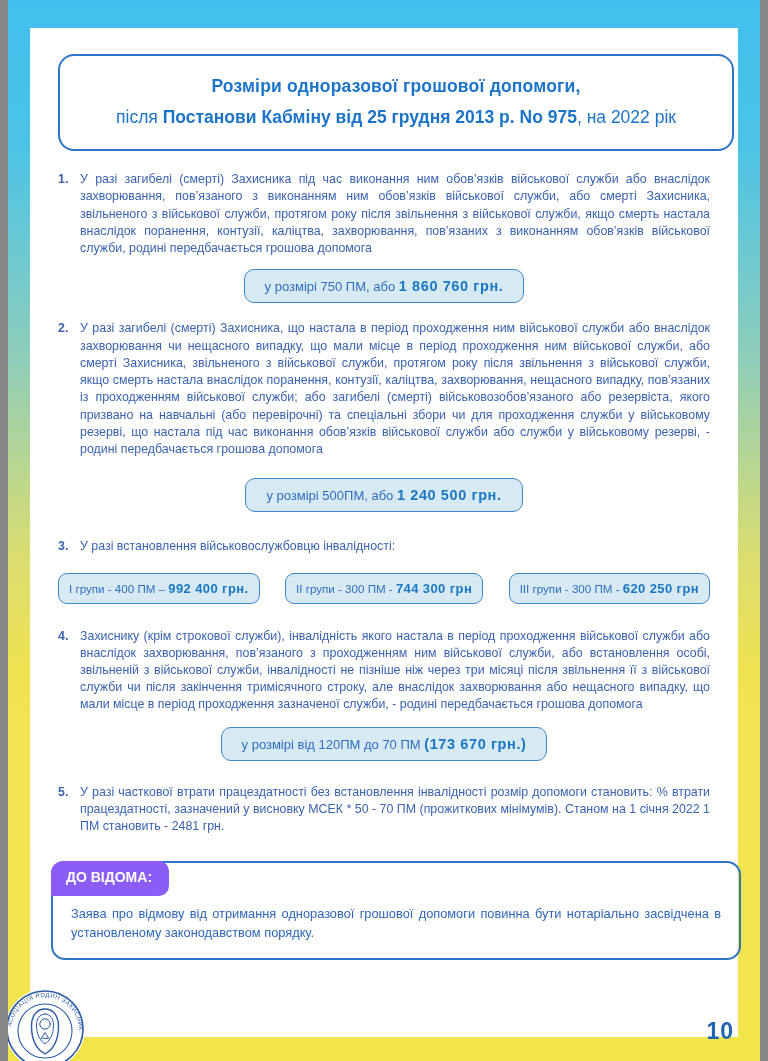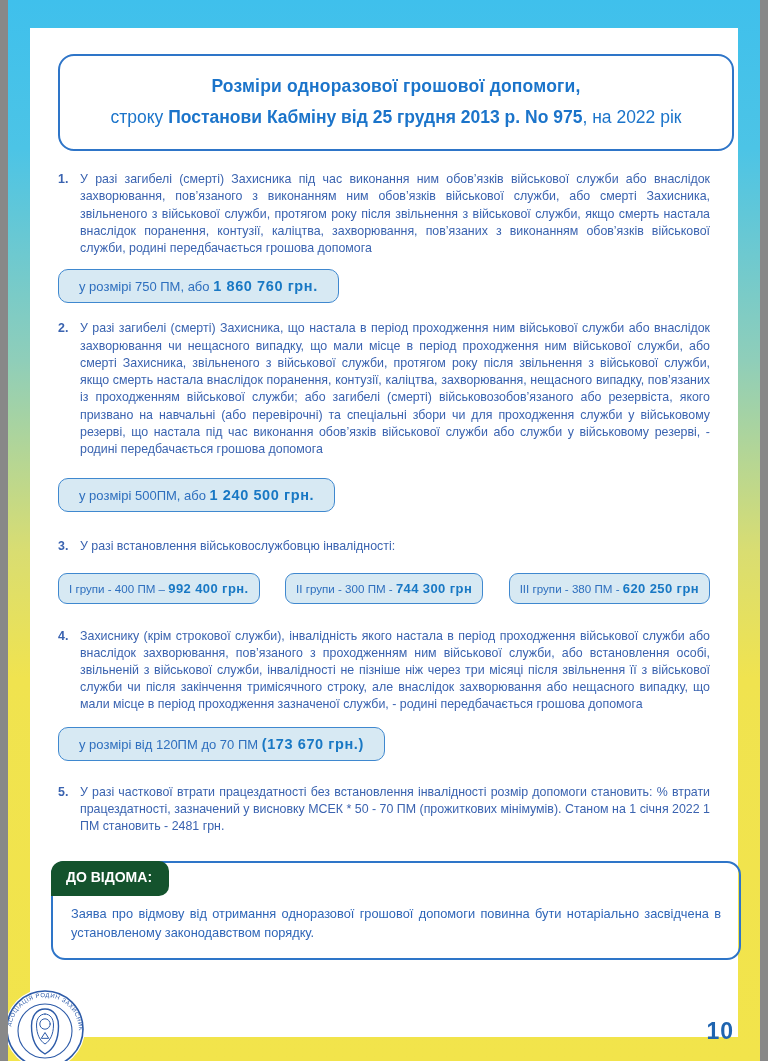--- a/index.html
+++ b/index.html
@@ -51,21 +51,21 @@
   .item .num { font-weight:700; min-width:15px; }
   .item .txt { text-align:justify; flex:1; }
 
   .i1 { margin-top:20px; }
   .i2 { margin-top:17px; }
   .i3 { margin-top:26px; }
   .i4 { margin-top:24px; }
   .i5 { margin-top:23px; }
 
   
-  .pill-row { }
+  .pill-row { text-align:center; }
   .pill {
     display:inline-block;
     background:#d7e9f3;
     border:1.5px solid #3f88cf;
     border-radius:10px;
     padding:8px 20px;
     color:#2e6fbe;
     font-size:13px;
     white-space:nowrap;
   }
@@ -99,21 +99,21 @@
     border:2px solid #2e75c8;
     border-radius:14px;
     padding:42px 18px 14px 18px;
     color:#2f66b8;
     font-size:12.8px;
     line-height:1.42;
   }
   .notice-tab {
     position:absolute;
     top:-2px; left:-2px;
-    background:#14532d;
+    background:#8b5cf6;
     color:#ffffff;
     font-weight:700;
     font-size:14px;
     padding:7px 17px 8px 15px;
     border-radius:12px 10px 10px 0;
   }
   .notice p { text-align:justify; margin-bottom:12px; }
   .notice p:last-child { margin-bottom:2px; }
 
   
@@ -133,21 +133,21 @@
 </style>
 </head>
 <body>
 
 <div class="page">
   <div class="sheet">
     <div class="content">
 
       <div class="title-box">
         <div class="title-line1">Розміри одноразової грошової допомоги,</div>
-        <div class="title-line2"><span>строку </span><b>Постанови Кабміну від 25 грудня 2013 р.  No 975</b><span>, на 2022 рік</span></div>
+        <div class="title-line2"><span>після </span><b>Постанови Кабміну від 25 грудня 2013 р.  No 975</b><span>, на 2022 рік</span></div>
       </div>
 
       <div class="item i1">
         <span class="num">1.</span>
         <span class="txt">У разі загибелі (смерті) Захисника під час виконання ним обов’язків військової служби або внаслідок захворювання, пов’язаного з виконанням ним обов’язків військової служби, або смерті Захисника, звільненого з військової служби, протягом року після звільнення з військової служби, якщо смерть настала внаслідок поранення, контузії, каліцтва, захворювання, пов’язаних з виконанням обов’язків військової служби,  родині передбачається грошова допомога</span>
       </div>
       <div class="pill-row pr1">
         <span class="pill"><span>у розмірі 750 ПМ, або </span><span class="amt">1 860 760 грн.</span></span>
       </div>
 
@@ -159,21 +159,21 @@
         <span class="pill"><span>у розмірі 500ПМ, або </span><span class="amt">1 240 500 грн.</span></span>
       </div>
 
       <div class="item i3">
         <span class="num">3.</span>
         <span class="txt">У разі встановлення військовослужбовцю інвалідності:</span>
       </div>
       <div class="triple-row">
         <span class="pill"><span>І групи  - 400 ПМ – </span><span class="amt">992 400 грн.</span></span>
         <span class="pill"><span>ІІ групи  - 300 ПМ - </span><span class="amt">744 300 грн</span></span>
-        <span class="pill"><span>ІІІ групи - 380 ПМ - </span><span class="amt">620 250 грн</span></span>
+        <span class="pill"><span>ІІІ групи - 300 ПМ - </span><span class="amt">620 250 грн</span></span>
       </div>
 
       <div class="item i4">
         <span class="num">4.</span>
         <span class="txt">Захиснику (крім строкової служби), інвалідність якого настала в період проходження військової служби або внаслідок захворювання, пов’язаного з проходженням ним військової служби, або встановлення особі, звільненій з військової служби, інвалідності не пізніше ніж через три місяці після звільнення її з військової служби чи після закінчення тримісячного строку, але внаслідок захворювання або нещасного випадку, що мали місце в період проходження зазначеної служби, - родині передбачається грошова допомога</span>
       </div>
       <div class="pill-row pr4">
         <span class="pill"><span>у розмірі від 120ПМ до 70 ПМ </span><span class="amt">(173 670 грн.)</span></span>
       </div>
 

